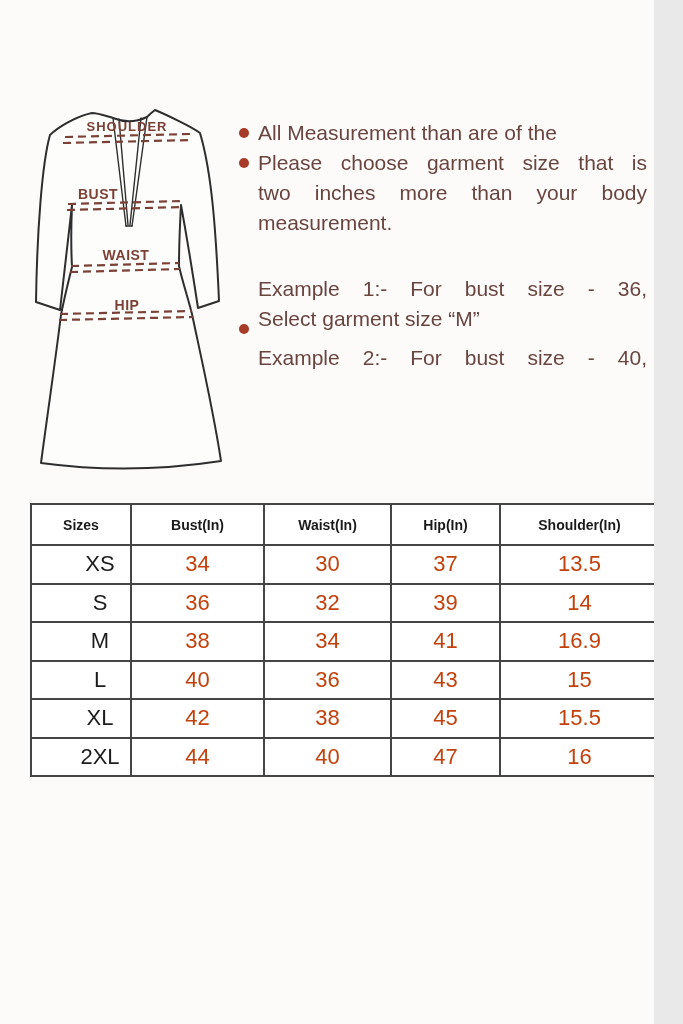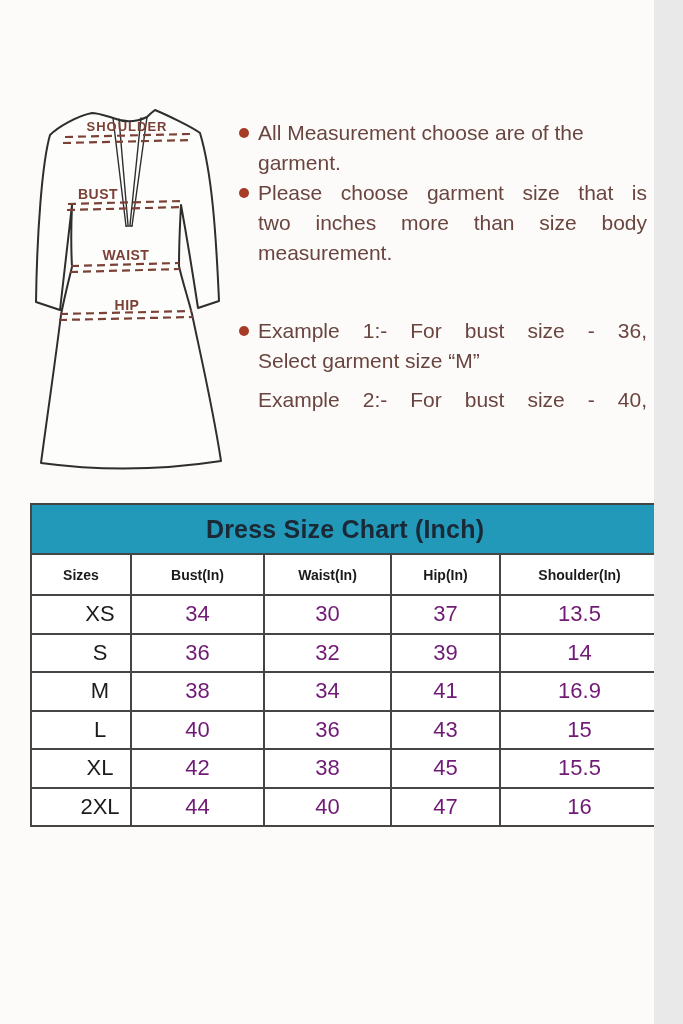--- a/index.html
+++ b/index.html
@@ -55,21 +55,21 @@
   }
   .measure-label.shoulder{font-size:13px;letter-spacing:1px;}
   
   .notes{
     position:absolute;left:237px;top:118px;width:410px;
     color:var(--note-color);
     font-size:21px;line-height:30px;
   }
   .note{display:flex;}
   .note-2{}
-  .note-3{margin-top:48px;}
+  .note-3{margin-top:36px;align-items:center;}
   .bullet{
     flex:none;
     width:10px;height:10px;border-radius:50%;
     background:var(--bullet-color);
     margin:10px 9px 0 2px;
   }
   .note-text{flex:1;min-width:0;}
   .line{display:block;}
   .line.j{text-align:justify;text-align-last:justify;}
   .example-2{margin-top:9px;}
@@ -97,21 +97,21 @@
   }
   .size-table th{
     height:39px;
     font-size:14px;
     font-weight:700;
     color:#1a1a1a;
   }
   .size-table tbody td{
     height:36.5px;
     font-size:22px;
-    color:#701a75;
+    color:#c2410c;
   }
   .size-table tbody td:first-child{font-weight:500;color:#1c1c1c;padding-left:38px;}
 </style>
 </head>
 <body>
 
 <div class="page">
 
   <svg class="dress-svg" viewBox="0 0 218 385">
     <path class="dress-outline" d="M 28,32
@@ -163,30 +163,29 @@
     <text class="measure-label" x="56" y="96" text-anchor="start">BUST</text>
     <text class="measure-label" x="104" y="157" text-anchor="middle">WAIST</text>
     <text class="measure-label" x="105" y="207" text-anchor="middle">HIP</text>
   </svg>
 
   <div class="notes">
 
     <div class="note note-1">
       <span class="bullet"></span>
       <div class="note-text">
-        <span class="line">All Measurement choose are of the</span>
-        <span class="line">garment.</span>
+        <span class="line">All Measurement than are of the</span>
       </div>
     </div>
 
     <div class="note note-2">
       <span class="bullet"></span>
       <div class="note-text">
         <span class="line j">Please choose garment size that is</span>
-        <span class="line j">two inches more than size body</span>
+        <span class="line j">two inches more than your body</span>
         <span class="line">measurement.</span>
       </div>
     </div>
 
     <div class="note note-3">
       <span class="bullet"></span>
       <div class="note-text">
         <div class="example-1">
           <span class="line j">Example 1:- For bust size - 36,</span>
           <span class="line">Select garment size “M”</span>
@@ -202,23 +201,20 @@
   <table class="size-table">
     <colgroup>
       <col style="width:100px">
       <col style="width:133px">
       <col style="width:127px">
       <col style="width:109px">
       <col style="width:159px">
     </colgroup>
     <thead>
       <tr>
-        <td class="title-cell" colspan="5">Dress Size Chart (Inch)</td>
-      </tr>
-      <tr>
           <th>Sizes</th>
           <th>Bust(In)</th>
           <th>Waist(In)</th>
           <th>Hip(In)</th>
           <th>Shoulder(In)</th>
         </tr>
     </thead>
     <tbody>
         <tr>
           <td>XS</td>

